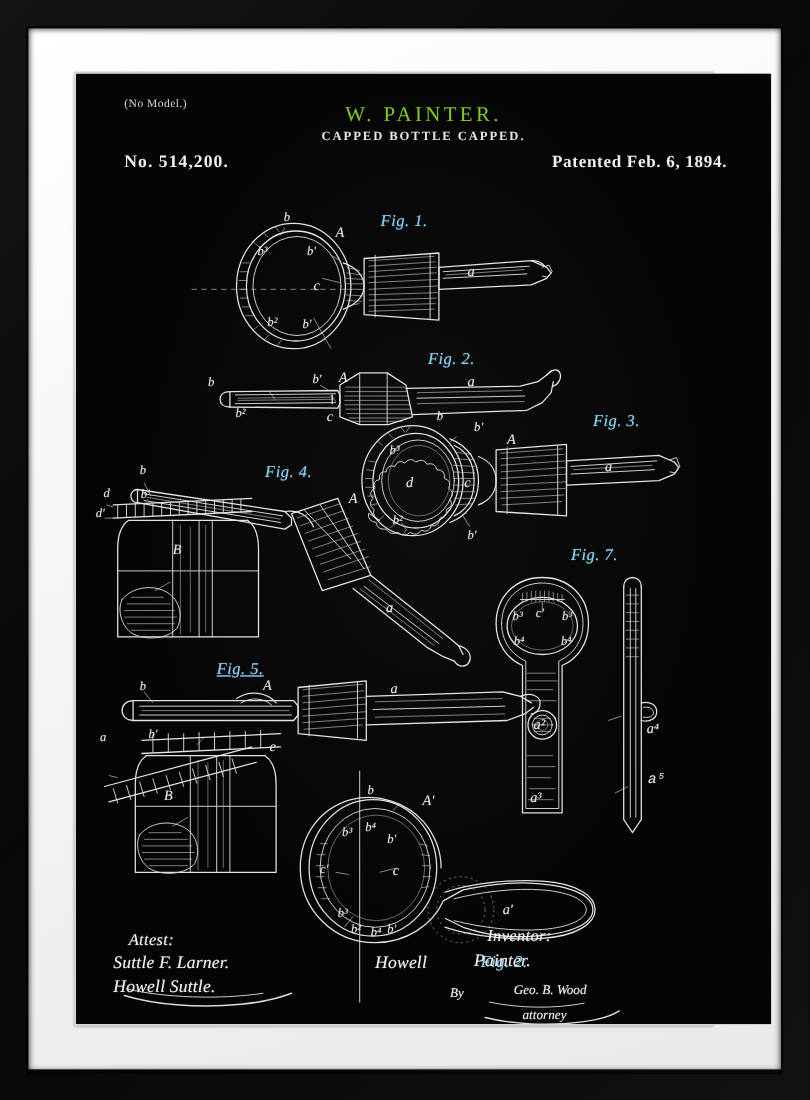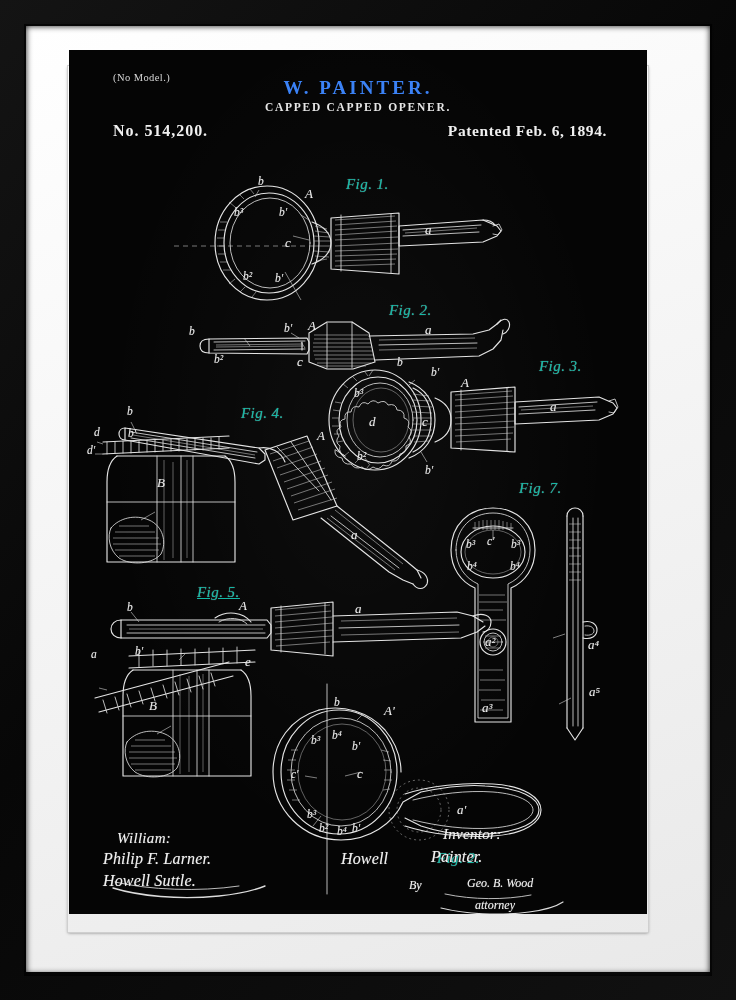--- a/index.html
+++ b/index.html
@@ -14,38 +14,38 @@
         width:688px;height:952px;
         box-shadow:inset 0 0 6px 2px rgba(0,0,0,.9);}
   #mat{position:absolute;left:26px;top:26px;width:684px;height:946px;
        background:#f4f4f4;
        background-image:linear-gradient(160deg,#ffffff 0%,#f2f2f2 60%,#e9e9e9 100%);
        box-shadow:0 0 3px rgba(0,0,0,.35);}
   #mat-bevel{position:absolute;left:68px;top:66px;width:580px;height:866px;
        box-shadow:0 0 0 1px #cfcfcf, 0 1px 3px rgba(0,0,0,.45);}
 
   
-  #print{position:absolute;left:69px;top:50px;width:578px;height:864px;
+  #print{position:absolute;left:69px;top:67px;width:632px;height:864px;
       background:#050505;overflow:hidden;}
   #print .vignette{position:absolute;inset:0;pointer-events:none;
       background:radial-gradient(ellipse at 50% 45%, rgba(255,255,255,.035) 0%, rgba(0,0,0,0) 62%);}
 
   
   .hdr{position:absolute;color:#e8e8e8;font-family:"Liberation Serif",serif;
        letter-spacing:.06em;white-space:nowrap;}
   #no-model{left:44px;top:22px;font-size:10.5px;letter-spacing:.04em;color:#d8d8d8;}
   #title-name{left:0;right:0;top:27px;text-align:center;font-size:19px;
-       letter-spacing:.16em;font-weight:700;color:#3b82f6;}
+       letter-spacing:.16em;font-weight:400;color:#84cc16;}
   #title-sub{left:0;right:0;top:51px;text-align:center;font-size:11.5px;
        letter-spacing:.15em;font-weight:700;color:#e6e6e6;}
   #patno{left:44px;top:72px;font-size:16px;letter-spacing:.06em;font-weight:700;color:#f0f0f0;}
   #patdate{right:40px;top:72px;font-size:15.5px;letter-spacing:.04em;font-weight:700;color:#f0f0f0;}
 
   
-  .figlbl{position:absolute;color:#14b8a6;font-family:"Liberation Serif",serif;
+  .figlbl{position:absolute;color:#7dd3fc;font-family:"Liberation Serif",serif;
        font-style:italic;font-size:15px;letter-spacing:.03em;white-space:nowrap;
        text-shadow:0 0 1px rgba(255,255,255,.5);}
   .ref{position:absolute;color:#e9e9e9;font-family:"Liberation Serif",serif;
        font-style:italic;font-size:11.5px;white-space:nowrap;
        text-shadow:0 0 1px rgba(255,255,255,.35);}
   .ref.big{font-size:13px;}
 
   
   .sig{position:absolute;color:#f0f0f0;font-family:"Liberation Serif",serif;
        font-style:italic;white-space:nowrap;
@@ -70,21 +70,21 @@
 
   <div id="mat"></div>
   <div id="mat-bevel"></div>
   <div id="frame-inner-shadow"></div>
 
   <div id="print">
     <div class="vignette"></div>
 
     <div class="hdr" id="no-model">(No Model.)</div>
     <div class="hdr" id="title-name">W. PAINTER.</div>
-    <div class="hdr" id="title-sub">CAPPED CAPPED OPENER.</div>
+    <div class="hdr" id="title-sub">CAPPED BOTTLE CAPPED.</div>
     <div class="hdr" id="patno">No. 514,200.</div>
     <div class="hdr" id="patdate">Patented Feb. 6, 1894.</div>
 
     <svg width="578" height="864">
       <g>
 
         <path class="dash" d="M105 196 L250 196"></path>
 
         <ellipse class="ln" cx="198" cy="193" rx="52" ry="57"></ellipse>
         <ellipse class="ln" cx="200" cy="193" rx="45" ry="50"></ellipse>
@@ -312,21 +312,21 @@
     </svg>
     <div class="figlbl" style="left:450px;top:430px;">Fig. 7.</div>
     <div class="ref" style="left:397px;top:488px;">b³</div>
     <div class="ref" style="left:418px;top:485px;">c'</div>
     <div class="ref" style="left:442px;top:488px;">b³</div>
     <div class="ref" style="left:398px;top:510px;">b⁴</div>
     <div class="ref" style="left:441px;top:510px;">b⁴</div>
     <div class="ref big" style="left:416px;top:584px;font-style:italic;">a²</div>
     <div class="ref big" style="left:413px;top:650px;">a³</div>
     <div class="ref big" style="left:519px;top:587px;text-align:center;">a⁴</div>
-    <div class="ref big" style="left:520px;top:634px;">a⁵</div>
+    <div class="ref big" style="left:520px;top:634px;font-family:Liberation Mono, monospace;">a⁵</div>
 
     <svg width="578" height="864">
       <g>
 
         <path class="ln" d="M64 620 C58 624 54 632 54 646 L54 726 L182 726 L182 646
                             C182 632 178 624 172 620"></path>
         <path class="ln" d="M64 620 L172 620"></path>
         <path class="ln2" d="M54 666 L182 666"></path>
         <path class="ln2" d="M104 620 L104 726 M128 620 L128 726 M140 620 L140 726"></path>
         <path class="thin" d="M111 624 L111 724 M120 626 L120 722 M134 624 L134 722"></path>
@@ -431,22 +431,22 @@
 
     <svg width="578" height="864">
 
       <path class="ln2" d="M44 838 C70 846 110 850 150 846 C170 844 186 840 196 836" style="stroke-width:1.4"></path>
       <path class="ln2" d="M46 832 C80 840 130 842 170 836"></path>
 
       <path class="ln2" d="M372 858 C396 864 430 866 460 862 C476 860 488 856 494 852" style="stroke-width:1.2"></path>
       <path class="ln2" d="M376 844 C404 850 436 850 462 845"></path>
     </svg>
 
-    <div class="sig lab" style="left:48px;top:780px;">William:</div>
-    <div class="sig nm" style="left:34px;top:800px;">Philip F. Larner.</div>
+    <div class="sig lab" style="left:48px;top:780px;">Attest:</div>
+    <div class="sig nm" style="left:34px;top:800px;">Suttle F. Larner.</div>
     <div class="sig nm" style="left:34px;top:822px;">Howell Suttle.</div>
 
     <div class="sig lab" style="left:374px;top:776px;">Inventor:</div>
     <div class="sig nm" style="left:272px;top:800px;">Howell</div>
     <div class="sig nm" style="left:362px;top:798px;">Painter.</div>
     <div class="sig sm" style="left:340px;top:828px;">By</div>
     <div class="sig sm" style="left:398px;top:826px;">Geo. B. Wood</div>
     <div class="sig sm" style="left:406px;top:848px;">attorney</div>
 
   </div>

